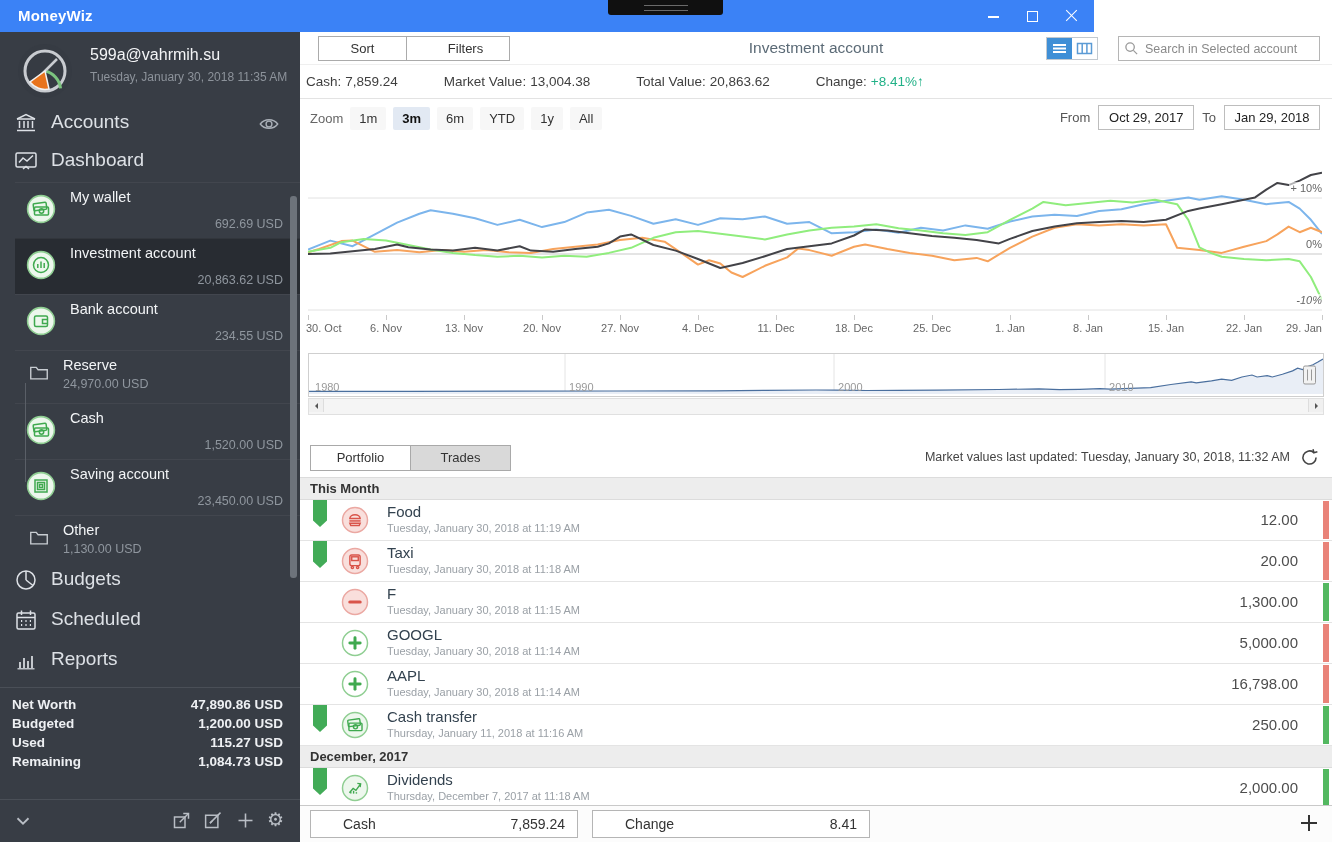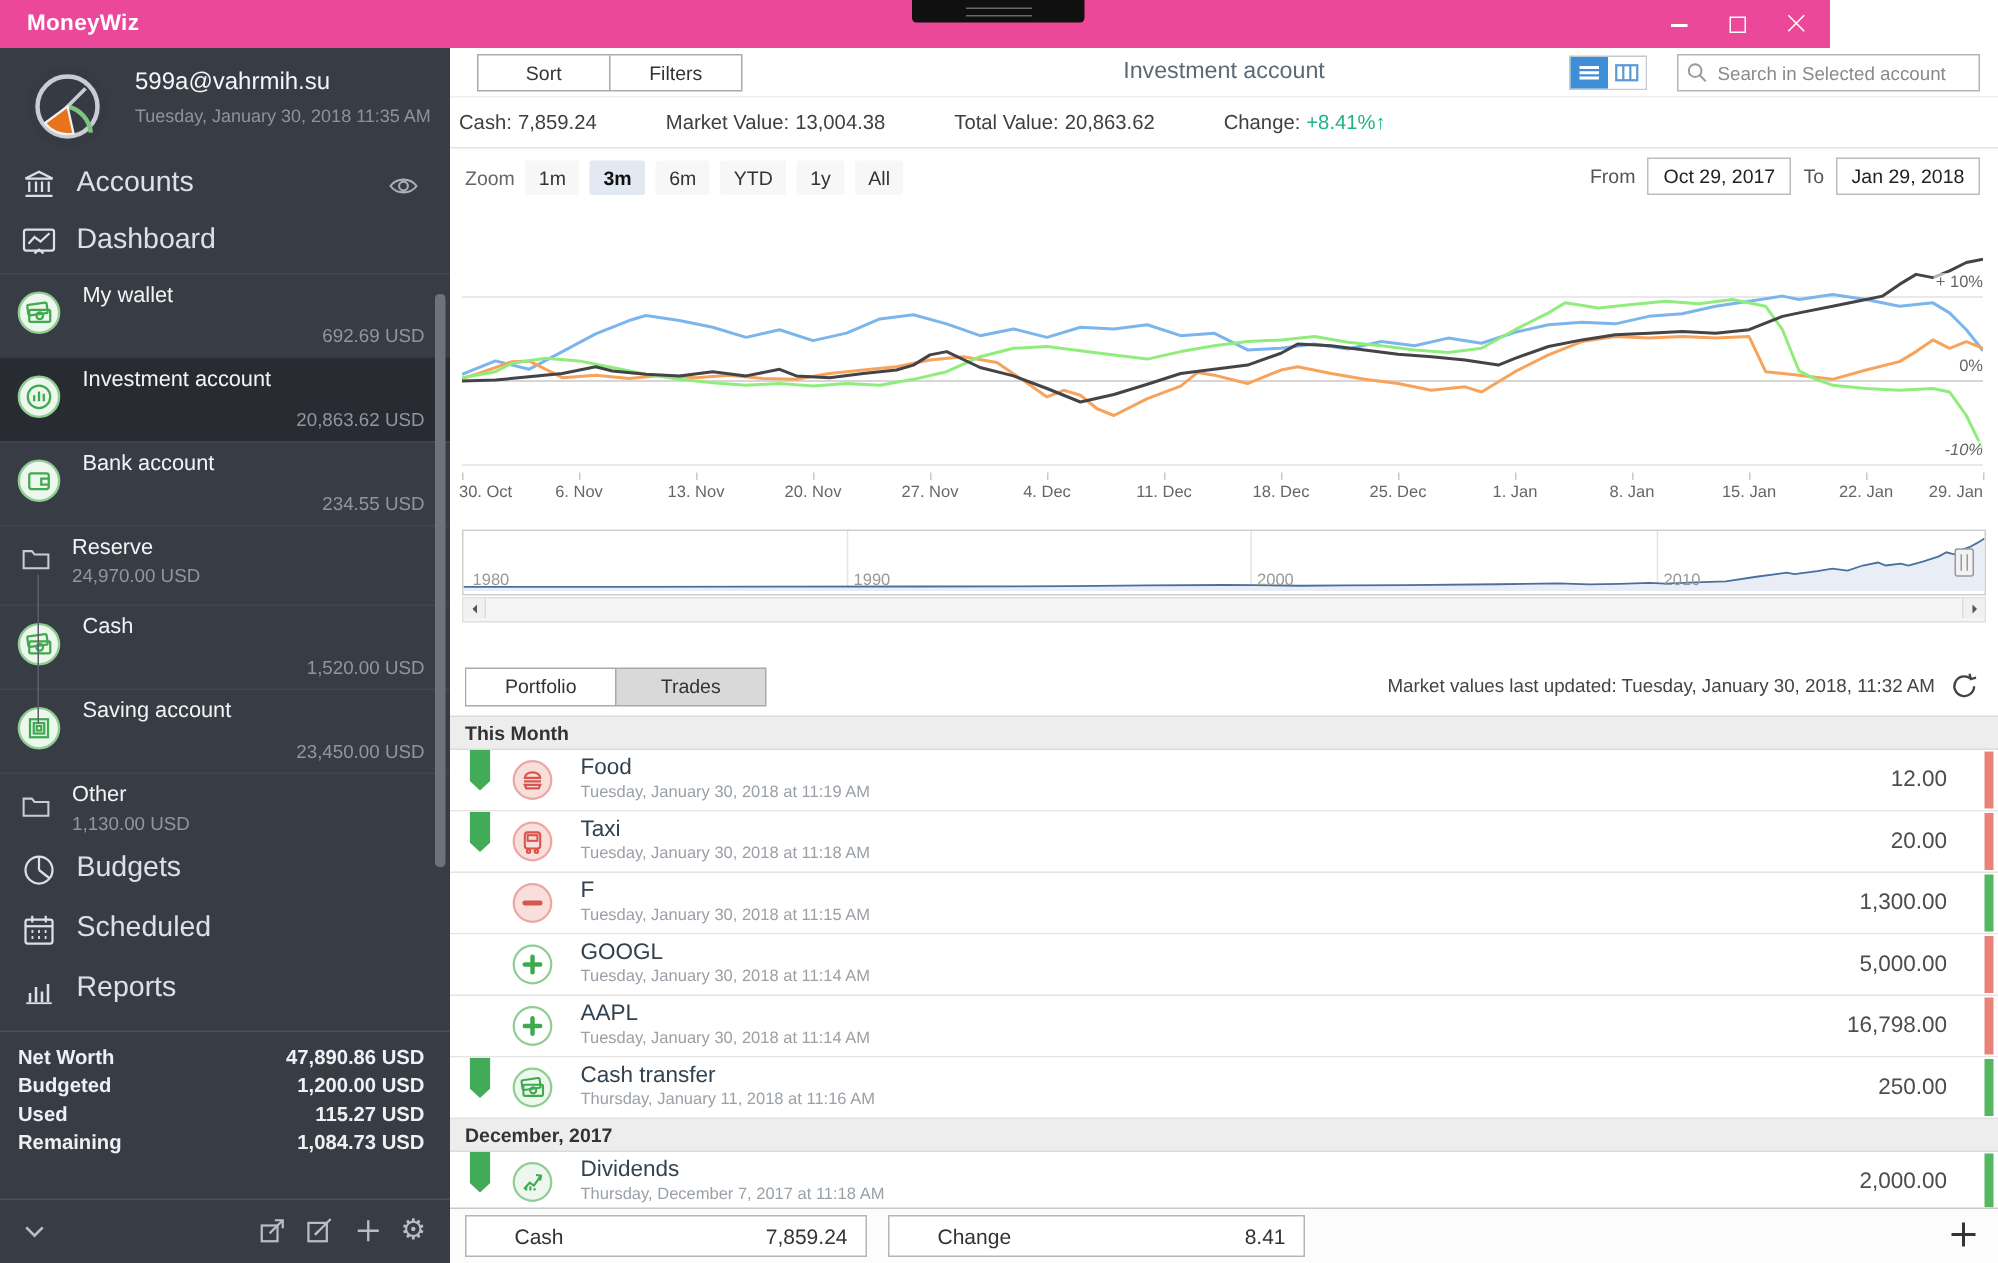--- a/index.html
+++ b/index.html
@@ -1,20 +1,20 @@
 <!DOCTYPE html>
 <html><head>
 <meta charset="utf-8">
 <style>
   html,body{margin:0;padding:0;background:#888;}
   .stage{position:relative;width:1332px;height:842px;overflow:hidden;
          font-family:"Liberation Sans",sans-serif;background:#fff;
          -webkit-font-smoothing:antialiased;}
   
-  .titlebar{position:absolute;left:0;top:0;width:1220px;height:32px;background:#ec4899;color:#fff;}
+  .titlebar{position:absolute;left:0;top:0;width:1094px;height:32px;background:#3b82f6;color:#fff;}
   .titlebar .app-title{position:absolute;left:18px;top:7px;font-size:15px;font-weight:700;letter-spacing:.2px;}
   .black-tab{position:absolute;left:608px;top:0;width:115px;height:15px;background:#101010;border-radius:0 0 3px 3px;}
   .black-tab .grip{position:absolute;left:50%;top:5px;width:44px;height:4px;transform:translateX(-50%);
                    border-top:1px solid #6a6a6a;border-bottom:1px solid #6a6a6a;}
   .win-controls{position:absolute;right:8px;top:0;height:32px;display:flex;align-items:center;gap:26px;padding-right:8px;}
   .wc{width:13px;height:13px;position:relative;cursor:default;}
   .wc-min::after{content:"";position:absolute;left:1px;right:1px;top:6px;border-top:2px solid #fff;}
   .wc-max::after{content:"";position:absolute;inset:1px;border:1.5px solid #fff;}
   .wc-close::before,.wc-close::after{content:"";position:absolute;left:-1px;top:5.5px;width:15px;border-top:1.7px solid #fff;}
   .wc-close::before{transform:rotate(45deg);} .wc-close::after{transform:rotate(-45deg);}
@@ -23,21 +23,21 @@
   .user{position:relative;height:74px;}
   .avatar{position:absolute;left:16px;top:10px;width:58px;height:58px;}
   .user-email{position:absolute;left:90px;top:14px;font-size:16px;color:#f4f5f7;}
   .user-date{position:absolute;left:90px;top:38px;font-size:12px;color:#8d939b;}
   .navrow{position:relative;height:38px;cursor:pointer;}
   .navrow .nicon{position:absolute;left:14px;top:5px;width:24px;height:24px;}
   .navrow .nlabel{position:absolute;left:51px;top:5px;font-size:19px;color:#dde1e6;}
   .navrow .eye{position:absolute;right:20px;top:7px;width:22px;height:22px;}
   .acct-list{position:relative;}
   .tree-line{position:absolute;left:25px;width:1px;background:#5a5f67;}
-  .arow{position:relative;cursor:pointer;border-top:1px solid rgba(255,255,255,.05);}
+  .arow{position:relative;cursor:pointer;border-top:1px solid rgba(255,255,255,.05);margin-left:15px;}
   .arow.sel{background:#282c32;}
   .arow .circ{position:absolute;left:11px;top:50%;transform:translateY(-50%);}
   .arow .fold{position:absolute;left:13px;top:10px;width:22px;height:22px;}
   .arow .aname{position:absolute;left:55px;top:6px;font-size:14.5px;color:#f2f4f6;}
   .arow .aname.gname{left:48px;}
   .arow .aamt{position:absolute;right:17px;bottom:7px;font-size:12.5px;color:#8f969e;}
   .arow .aamt.gamt{left:48px;right:auto;top:26px;bottom:auto;}
   .sb-scroll{position:absolute;right:3px;top:164px;width:7px;height:382px;border-radius:3px;background:#6d737b;}
   .navrow2{position:relative;height:40px;cursor:pointer;}
   .navrow2 .nicon{position:absolute;left:14px;top:7px;width:24px;height:24px;}
@@ -48,21 +48,21 @@
   .sumrow .sl{position:absolute;left:12px;top:1px;}
   .sumrow .sv{position:absolute;right:17px;top:1px;}
   .sb-toolbar{position:absolute;left:0;bottom:0;width:300px;height:42px;border-top:1px solid #4a4f57;}
   .sb-toolbar .chev{position:absolute;left:12px;top:10px;width:22px;height:22px;cursor:pointer;}
   .sb-toolbar .ticon{position:absolute;top:10px;width:21px;height:21px;cursor:pointer;}
   
   .main{position:absolute;left:300px;top:32px;width:1032px;height:810px;background:#fff;display:flex;flex-direction:column;}
   .hdr{position:relative;height:32px;border-bottom:1px solid #efefef;flex:none;}
   .btngroup{position:absolute;left:18px;top:4px;display:flex;border:1px solid #ababab;background:#fff;}
   .btngroup .gbtn{width:87px;height:23px;line-height:23px;text-align:center;font-size:13px;color:#333;cursor:pointer;}
-  .btngroup .gbtn + .gbtn{border-left:1px solid #ababab;}
+  .btngroup .gbtn + .gbtn{border-left:1px solid #ababab;padding-left:15px;}
   .page-title{position:absolute;left:0;right:0;top:7px;text-align:center;font-size:15.5px;color:#5b6a76;}
   .viewtoggle{position:absolute;right:234px;top:5px;display:flex;border:1px solid #c3c9cf;}
   .vt{width:25px;height:21px;position:relative;cursor:pointer;background:#fff;}
   .vt.on{background:#3f8fd6;}
   .searchbox{position:absolute;right:12px;top:4px;width:200px;height:23px;border:1px solid #b5b5b5;background:#fff;}
   .searchbox svg{position:absolute;left:5px;top:4px;}
   .searchbox input{position:absolute;left:24px;top:1px;width:170px;height:19px;border:none;outline:none;
                    font-family:"Liberation Sans",sans-serif;font-size:12.5px;color:#444;}
   .searchbox input::placeholder{color:#8a8a8a;}
   .stats{height:33px;border-bottom:1px solid #e3e3e3;display:flex;align-items:center;gap:46px;padding-left:6px;

